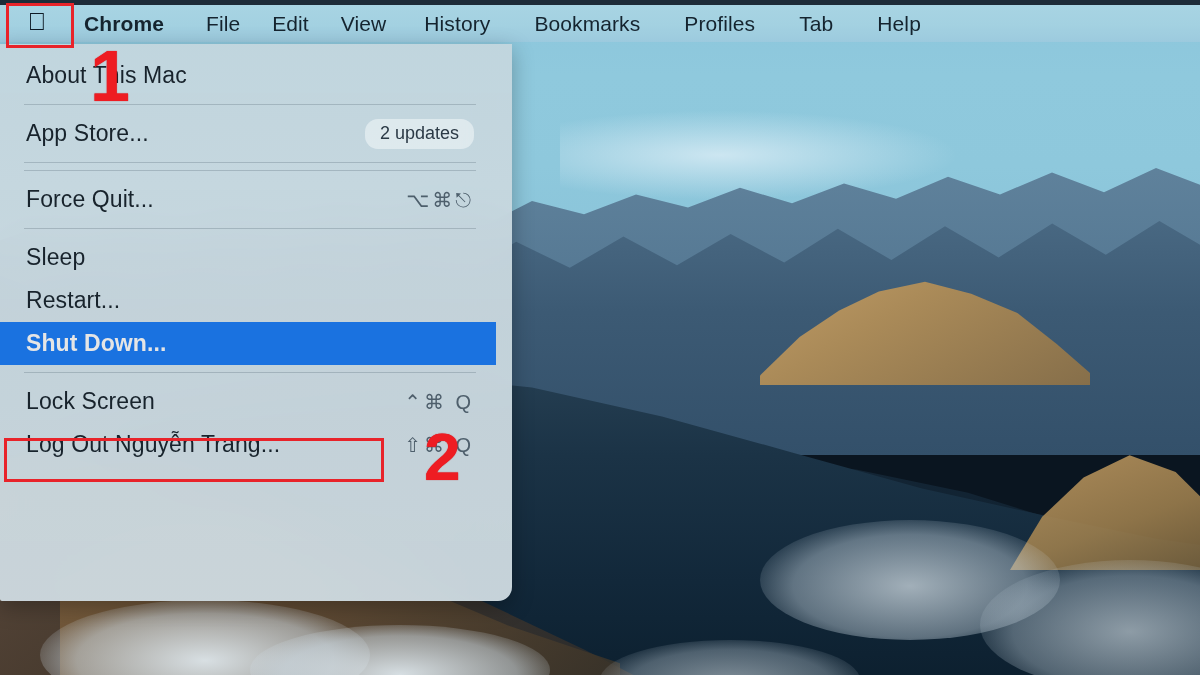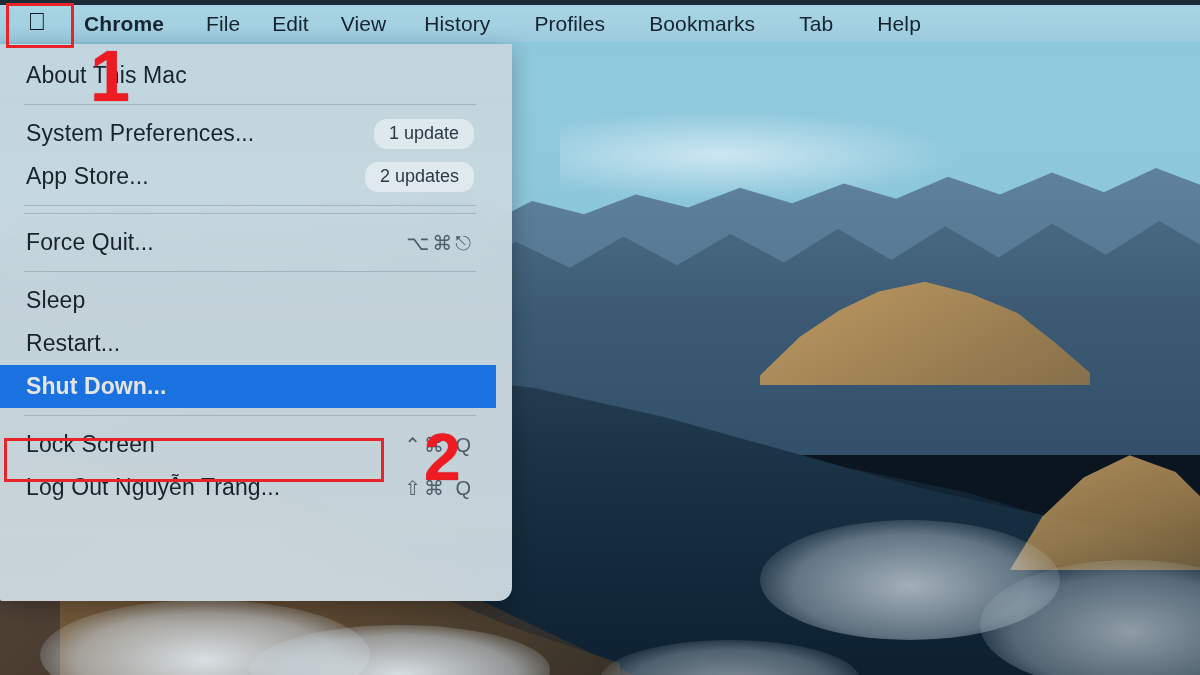--- a/index.html
+++ b/index.html
@@ -227,38 +227,33 @@
 
   <div id="menubar">
     <div class="mb-apple">
       <span class="apple-glyph"></span>
     </div>
     <div class="mb-item app">Chrome</div>
     <div class="mb-item">File</div>
     <div class="mb-item">Edit</div>
     <div class="mb-item">View</div>
     <div class="mb-item sp2">History</div>
+    <div class="mb-item sp2">Bookmarks</div>
     <div class="mb-item sp2">Profiles</div>
-    <div class="mb-item sp2">Bookmarks</div>
     <div class="mb-item sp2">Tab</div>
     <div class="mb-item sp2">Help</div>
   </div>
 
   <div id="applemenu">
 
     <div class="menu-row">
       <span class="menu-label">About This Mac</span>
     </div>
     <div class="sep"></div>
 
-    <div class="menu-row">
-      <span class="menu-label">System Preferences...</span>
-      <span class="menu-spacer"></span>
-      <span class="menu-badge">1 update</span>
-    </div>
 
     <div class="menu-row">
       <span class="menu-label">App Store...</span>
       <span class="menu-spacer"></span>
       <span class="menu-badge">2 updates</span>
     </div>
     <div class="sep"></div>
 
     <div class="sep"></div>
 

